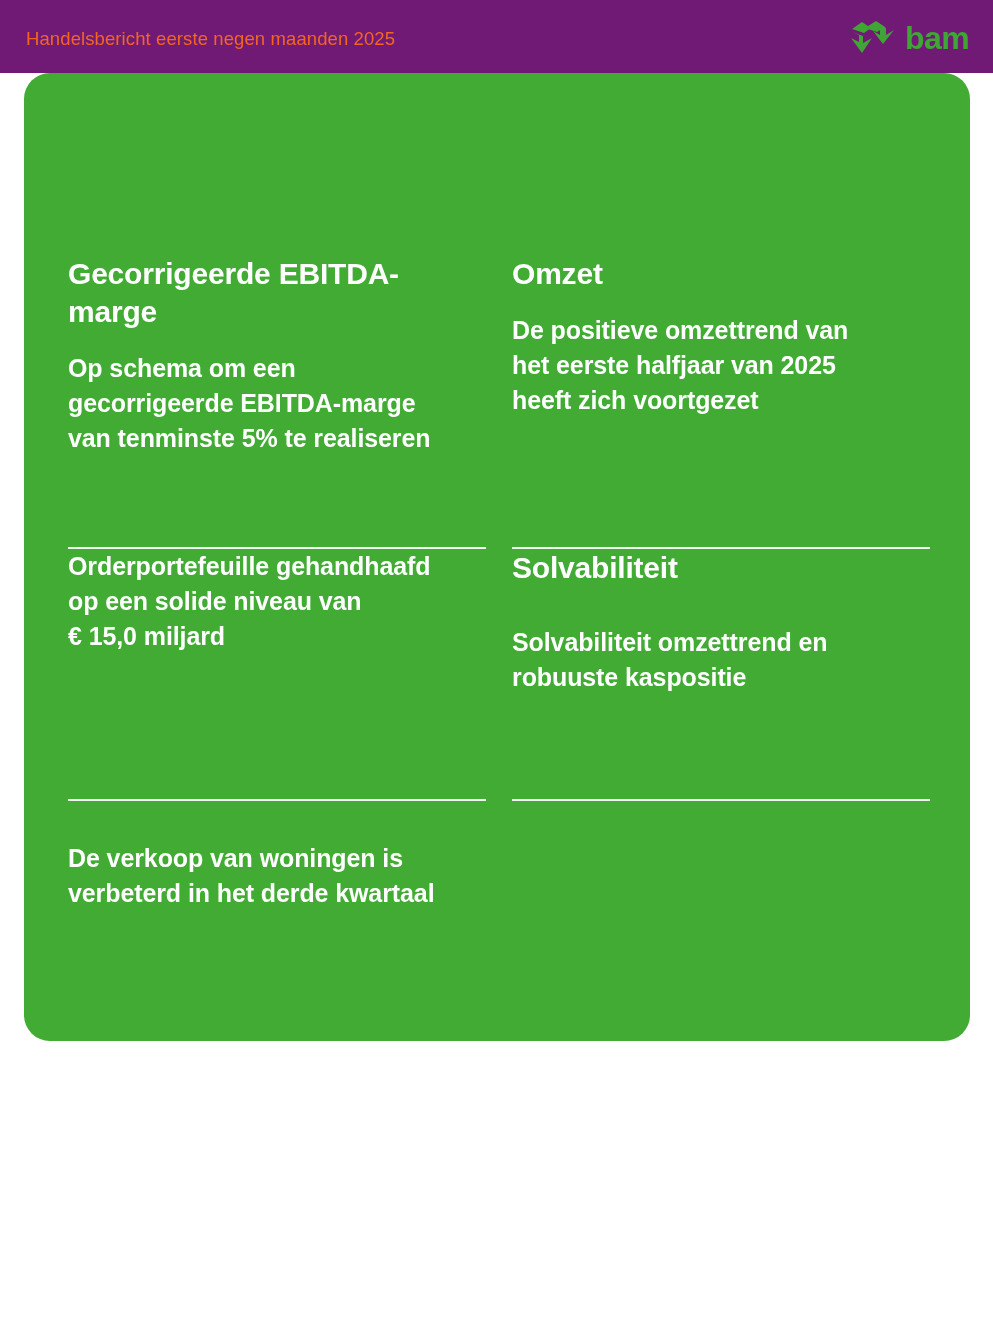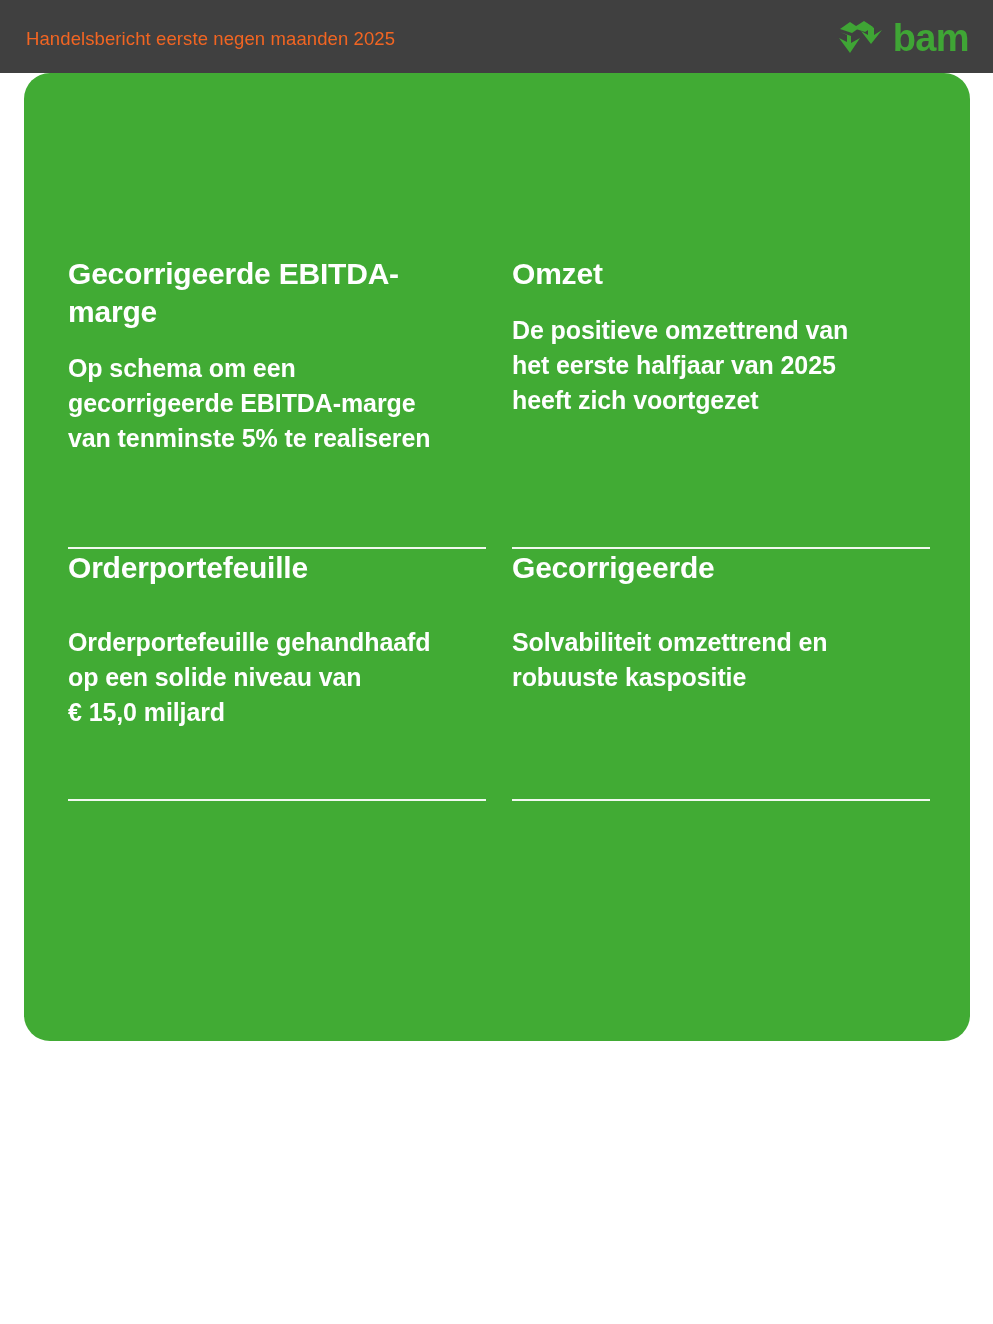--- a/index.html
+++ b/index.html
@@ -24,21 +24,21 @@
     box-sizing: border-box;
   }
 
   
   .page-header {
     position: absolute;
     top: 0;
     left: 0;
     width: 993px;
     height: 73px;
-    background: #404040;
+    background: #701a75;
   }
 
   .report-title {
     position: absolute;
     left: 26px;
     top: 28px;
     font-size: 18.5px;
     font-weight: 400;
     letter-spacing: 0.1px;
     color: #F26522;
@@ -54,21 +54,21 @@
     align-items: center;
     gap: 7px;
     height: 42px;
   }
   .brand-mark {
     display: block;
     width: 48px;
     height: 36px;
   }
   .brand-wordmark {
-    font-size: 38px;
+    font-size: 32px;
     line-height: 38px;
     font-weight: 700;
     color: #3FA535;
     letter-spacing: -0.6px;
     position: relative;
     top: 1px;
   }
 
   
   .green-panel {
@@ -195,37 +195,44 @@
           <h2 class="card-title two-line">Omzet</h2>
           <p class="card-body">De positieve omzettrend van
 het eerste halfjaar van 2025
 heeft zich voortgezet</p>
           <div class="card-divider"></div>
         </div>
       </div>
 
       <div class="highlight-card card-row2">
         <div class="card-inner">
-          <h2 class="card-title">Orderportefeuille</h2>
           <p class="card-body">Orderportefeuille gehandhaafd
 op een solide niveau van
 € 15,0 miljard</p>
           <div class="card-divider"></div>
         </div>
       </div>
 
       <div class="highlight-card card-row2">
         <div class="card-inner">
-          <h2 class="card-title">Gecorrigeerde</h2>
+          <h2 class="card-title">Solvabiliteit</h2>
           <p class="card-body">Solvabiliteit omzettrend en
 robuuste kaspositie</p>
           <div class="card-divider"></div>
         </div>
       </div>
 
+      <div class="highlight-card card-row3">
+        <div class="card-inner">
+          <h2 class="card-title card-spacer-title"></h2>
+          <p class="card-body">De verkoop van woningen is
+verbeterd in het derde kwartaal</p>
+          <div class="card-divider"></div>
+        </div>
+      </div>
 
       <div class="highlight-card card-row3 card-empty">
         <div class="card-inner">
           <h2 class="card-title card-spacer-title"></h2>
           <p class="card-body"></p>
 
         </div>
       </div>
 
     </div>

